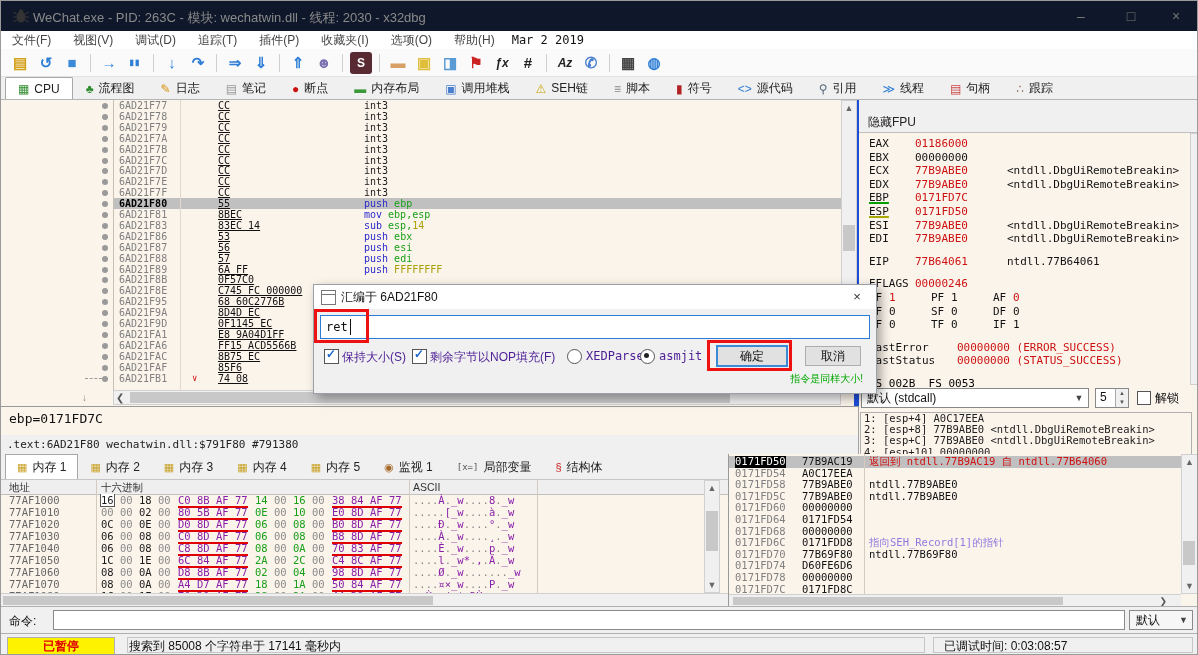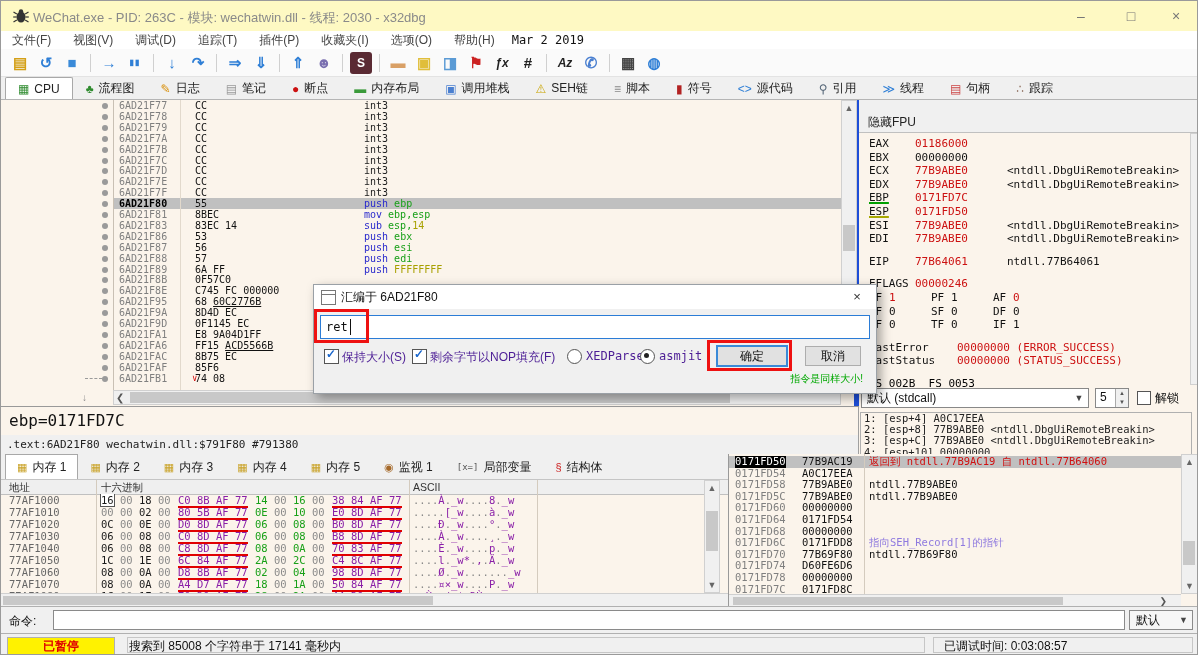--- a/index.html
+++ b/index.html
@@ -1,20 +1,20 @@
 <!DOCTYPE html>
 <html><head>
 <meta charset="utf-8">
 <style>
   html,body{margin:0;padding:0;background:#d8d8d8;}
   #app{position:relative;width:1198px;height:655px;background:#f0f0f0;overflow:hidden;
        font-family:"Liberation Sans",sans-serif;border:1px solid #9a9a9a;box-sizing:border-box;}
   .mono{font-family:"DejaVu Sans Mono",monospace;}
   
-  #titlebar{position:absolute;left:0;top:0;width:1198px;height:30px;background:#fef9c3;}
+  #titlebar{position:absolute;left:0;top:0;width:1198px;height:30px;background:#0f172a;}
   #titletext{position:absolute;left:32px;top:8px;font-size:13px;color:#8a8a8a;white-space:nowrap;}
   #bugicon{position:absolute;left:12px;top:7px;width:16px;height:16px;}
   .wctl{position:absolute;top:0;width:46px;height:30px;text-align:center;line-height:30px;color:#777;font-size:14px;}
   #btn-min{left:1057px;} #btn-max{left:1107px;} #btn-close{left:1152px;}
   
   #menubar{position:absolute;left:0;top:30px;width:1198px;height:18px;background:#fff;display:flex;align-items:center;}
   .menuitem{font-size:12px;color:#444;padding:0 11px;white-space:nowrap;}
   .menudate{font-family:"DejaVu Sans Mono",monospace;font-size:12px;color:#111;padding:0 6px;}
   
   #toolbar{position:absolute;left:0;top:48px;width:1198px;height:28px;background:#fafafa;
@@ -32,38 +32,38 @@
   
   #disasm{position:absolute;left:0;top:99px;width:858px;height:306px;background:#fbf4eb;border-right:5px solid #1d4ed8;box-sizing:border-box;}
   #dis-rows{position:absolute;left:0;top:0;width:840px;height:290px;overflow:hidden;}
   .drow{position:absolute;left:0;width:840px;height:11px;font-size:10px;line-height:11px;}
   .drow .band{position:absolute;left:113px;top:0;width:727px;height:11px;background:#c0c0c0;}
   .drow .dot{position:absolute;left:101px;top:3px;width:6px;height:6px;border-radius:50%;background:#9a9a9a;}
   .drow .dash{position:absolute;left:84px;top:5px;width:17px;border-top:1px dashed #9a9a9a;}
   .drow .addr{position:absolute;left:118px;color:#7f7f7f;}
   .drow .addr.sel{color:#000;font-weight:bold;}
   .drow .jmp{position:absolute;left:191px;color:#d01010;font-size:9px;}
-  .drow .bytes{position:absolute;left:194px;color:#111;white-space:pre;}
+  .drow .bytes{position:absolute;left:217px;color:#111;white-space:pre;text-decoration:underline;}
   .drow .instr{position:absolute;left:363px;white-space:pre;}
   .tk-m{color:#2a2acc;} .tk-r{color:#18a018;} .tk-n{color:#a8a000;} .tk-p{color:#222;}
   .tk-b{color:#111;} .tk-u{color:#111;text-decoration:underline;margin-top:10px;}
   #dis-vline1{position:absolute;left:112px;top:0;height:290px;border-left:1px solid #c9c0b4;}
   #dis-vline2{position:absolute;left:179px;top:0;height:290px;border-left:1px solid #e2d9cc;}
   #dis-jarrow{position:absolute;left:81px;top:292px;color:#8a8a8a;font-size:10px;}
   .vscroll{position:absolute;background:#f0f0f0;border:1px solid #d0d0d0;box-sizing:border-box;}
   .vthumb{position:absolute;left:1px;width:12px;background:#c8c8c8;}
   .sarrow{position:absolute;width:100%;text-align:center;color:#666;font-size:9px;line-height:14px;}
   #dis-vscroll{left:840px;top:0;width:16px;height:290px;}
   #dis-hscroll{position:absolute;left:112px;top:290px;width:728px;height:15px;background:#f0f0f0;border:1px solid #d0d0d0;box-sizing:border-box;}
   #dis-hthumb{position:absolute;left:16px;top:1px;height:11px;width:600px;background:#c8c8c8;}
   #dis-hleft{position:absolute;left:2px;top:0;color:#555;font-size:10px;line-height:13px;}
   
   #infobox{position:absolute;left:0;top:405px;width:858px;height:29px;background:#fbf4eb;
            border-top:1px solid #999;border-right:1px solid #a0a0a0;box-sizing:border-box;}
-  #infobox div{margin:4px 0 0 8px;font-size:16px;color:#111;}
+  #infobox div{margin:4px 0 0 8px;font-size:13px;color:#111;}
   #statusline{position:absolute;left:0;top:434px;width:858px;height:19px;background:#f0f0f0;
               border-right:1px solid #a0a0a0;box-sizing:border-box;}
   #statusline div{margin:3px 0 0 6px;font-size:11px;color:#222;}
   
   #registers{position:absolute;left:858px;top:99px;width:340px;height:354px;background:#fbf4eb;margin-top:11px;}
   #fpubar{position:absolute;left:0;top:0;width:340px;height:22px;background:#f0f0f0;
           border-bottom:1px solid #c0c0c0;font-size:12px;color:#222;line-height:22px;padding-left:9px;box-sizing:border-box;}
   #reglines{position:absolute;left:10px;top:26px;width:320px;font-size:11px;}
   .regline{height:13.6px;line-height:13.6px;white-space:pre;}
   .reggap{height:9px;}

